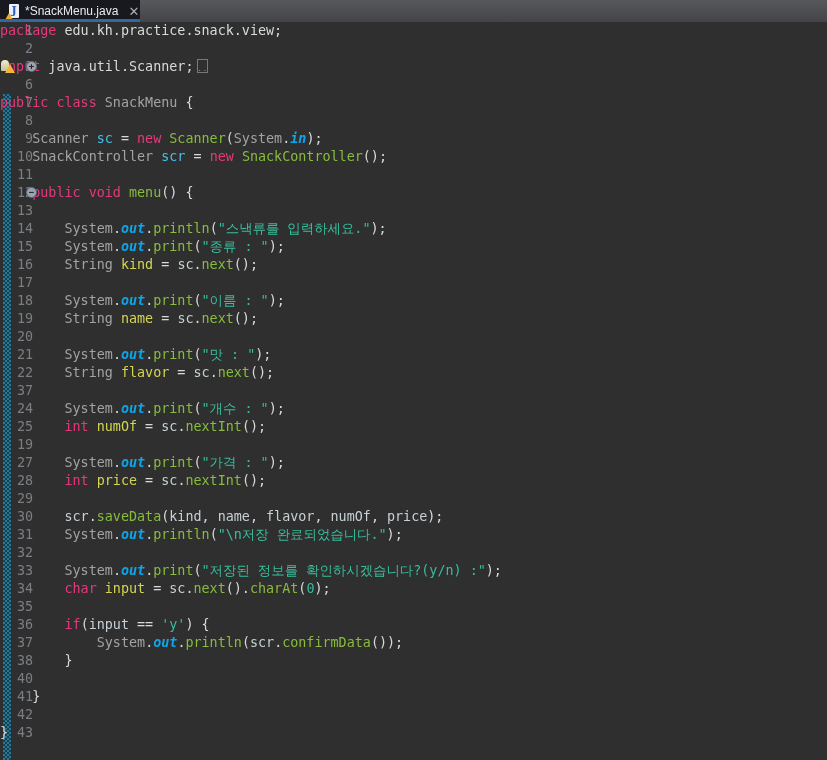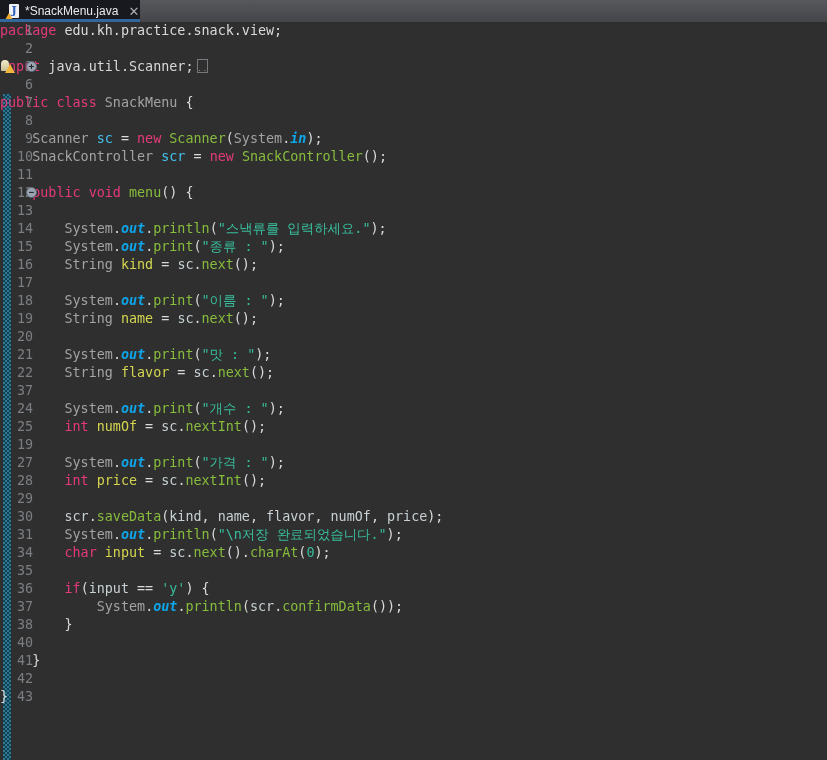--- a/index.html
+++ b/index.html
@@ -190,20 +190,28 @@
         </div>
         <div class="code-line">
           <span class="line-num">30</span>
           <span class="line-text"><span class="tk-pl">        </span><span class="tk-ref">scr</span><span class="tk-pl">.</span><span class="tk-mth">saveData</span><span class="tk-pl">(</span><span class="tk-ref">kind</span><span class="tk-pl">, </span><span class="tk-ref">name</span><span class="tk-pl">, </span><span class="tk-ref">flavor</span><span class="tk-pl">, </span><span class="tk-ref">numOf</span><span class="tk-pl">, </span><span class="tk-ref">price</span><span class="tk-pl">);</span></span>
         </div>
         <div class="code-line">
           <span class="line-num">31</span>
           <span class="line-text"><span class="tk-pl">        </span><span class="tk-cls">System</span><span class="tk-pl">.</span><span class="tk-sfld">out</span><span class="tk-pl">.</span><span class="tk-mth">println</span><span class="tk-pl">(</span><span class="tk-str">"\n저장 완료되었습니다."</span><span class="tk-pl">);</span></span>
         </div>
         <div class="code-line">
+          <span class="line-num">32</span>
+          <span class="line-text"></span>
+        </div>
+        <div class="code-line">
+          <span class="line-num">33</span>
+          <span class="line-text"><span class="tk-pl">        </span><span class="tk-cls">System</span><span class="tk-pl">.</span><span class="tk-sfld">out</span><span class="tk-pl">.</span><span class="tk-mth">print</span><span class="tk-pl">(</span><span class="tk-str">"저장된 정보를 확인하시겠습니다?(y/n) :"</span><span class="tk-pl">);</span></span>
+        </div>
+        <div class="code-line">
           <span class="line-num">34</span>
           <span class="line-text"><span class="tk-pl">        </span><span class="tk-kw">char</span><span class="tk-pl"> </span><span class="tk-var">input</span><span class="tk-pl"> = </span><span class="tk-ref">sc</span><span class="tk-pl">.</span><span class="tk-mth">next</span><span class="tk-pl">().</span><span class="tk-mth">charAt</span><span class="tk-pl">(</span><span class="tk-num">0</span><span class="tk-pl">);</span></span>
         </div>
         <div class="code-line">
           <span class="line-num">35</span>
           <span class="line-text"></span>
         </div>
         <div class="code-line">
           <span class="line-num">36</span>
           <span class="line-text"><span class="tk-pl">        </span><span class="tk-kw">if</span><span class="tk-pl">(</span><span class="tk-ref">input</span><span class="tk-pl"> == </span><span class="tk-str">'y'</span><span class="tk-pl">) {</span></span>

